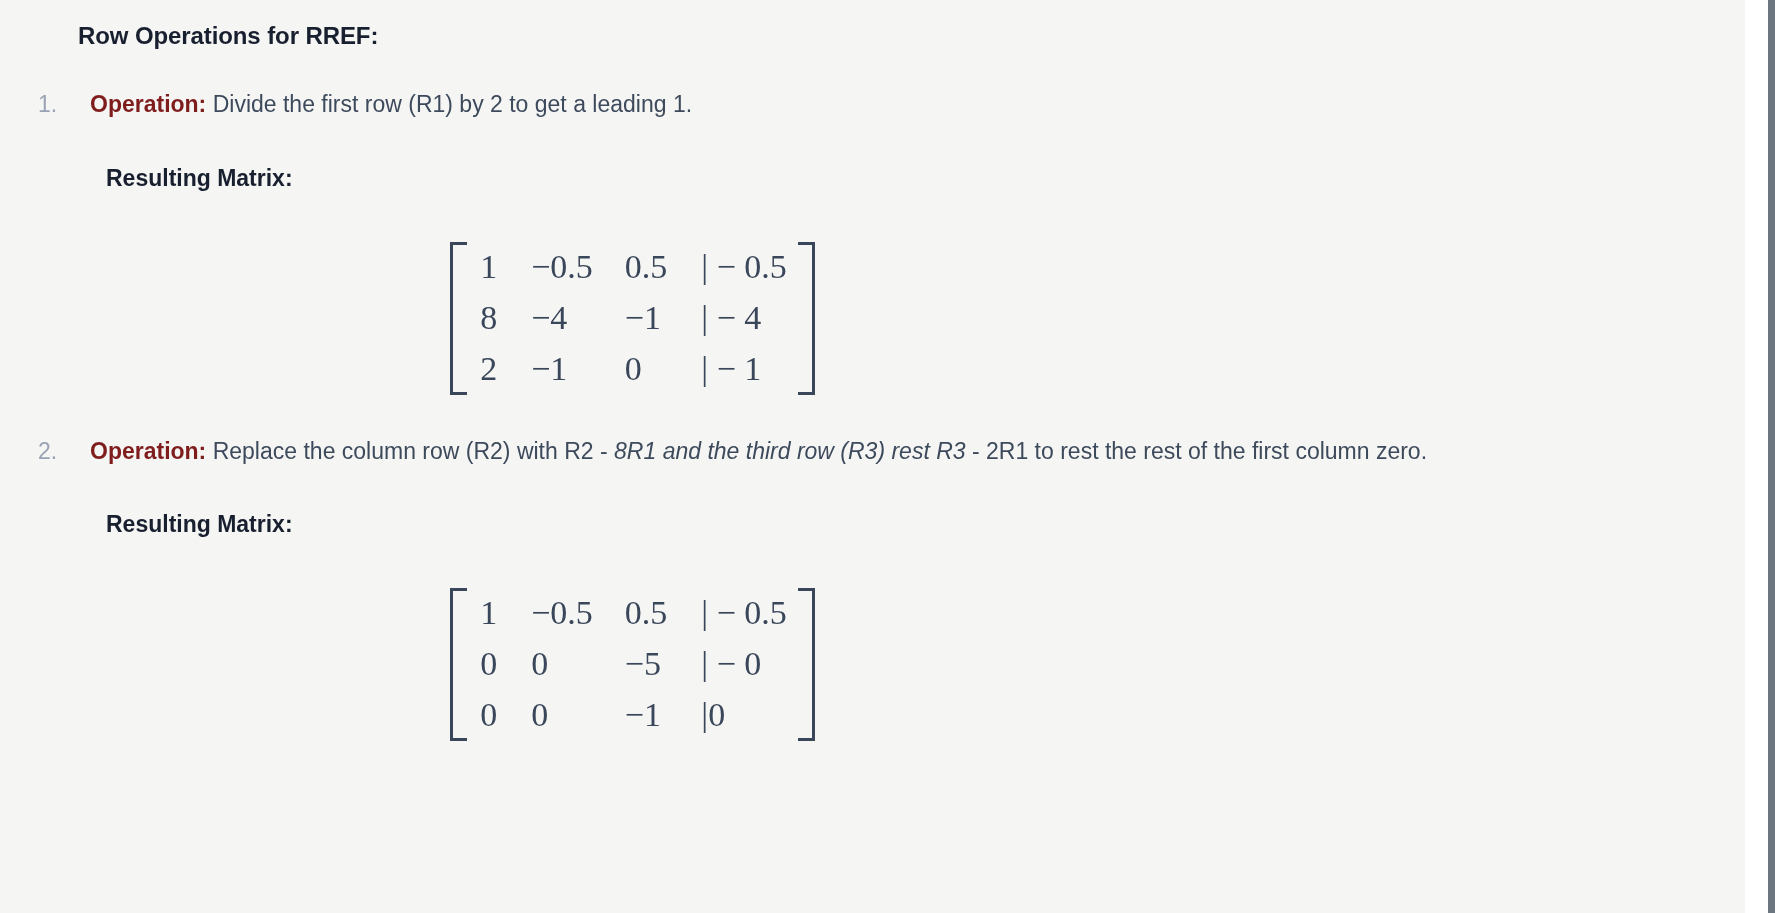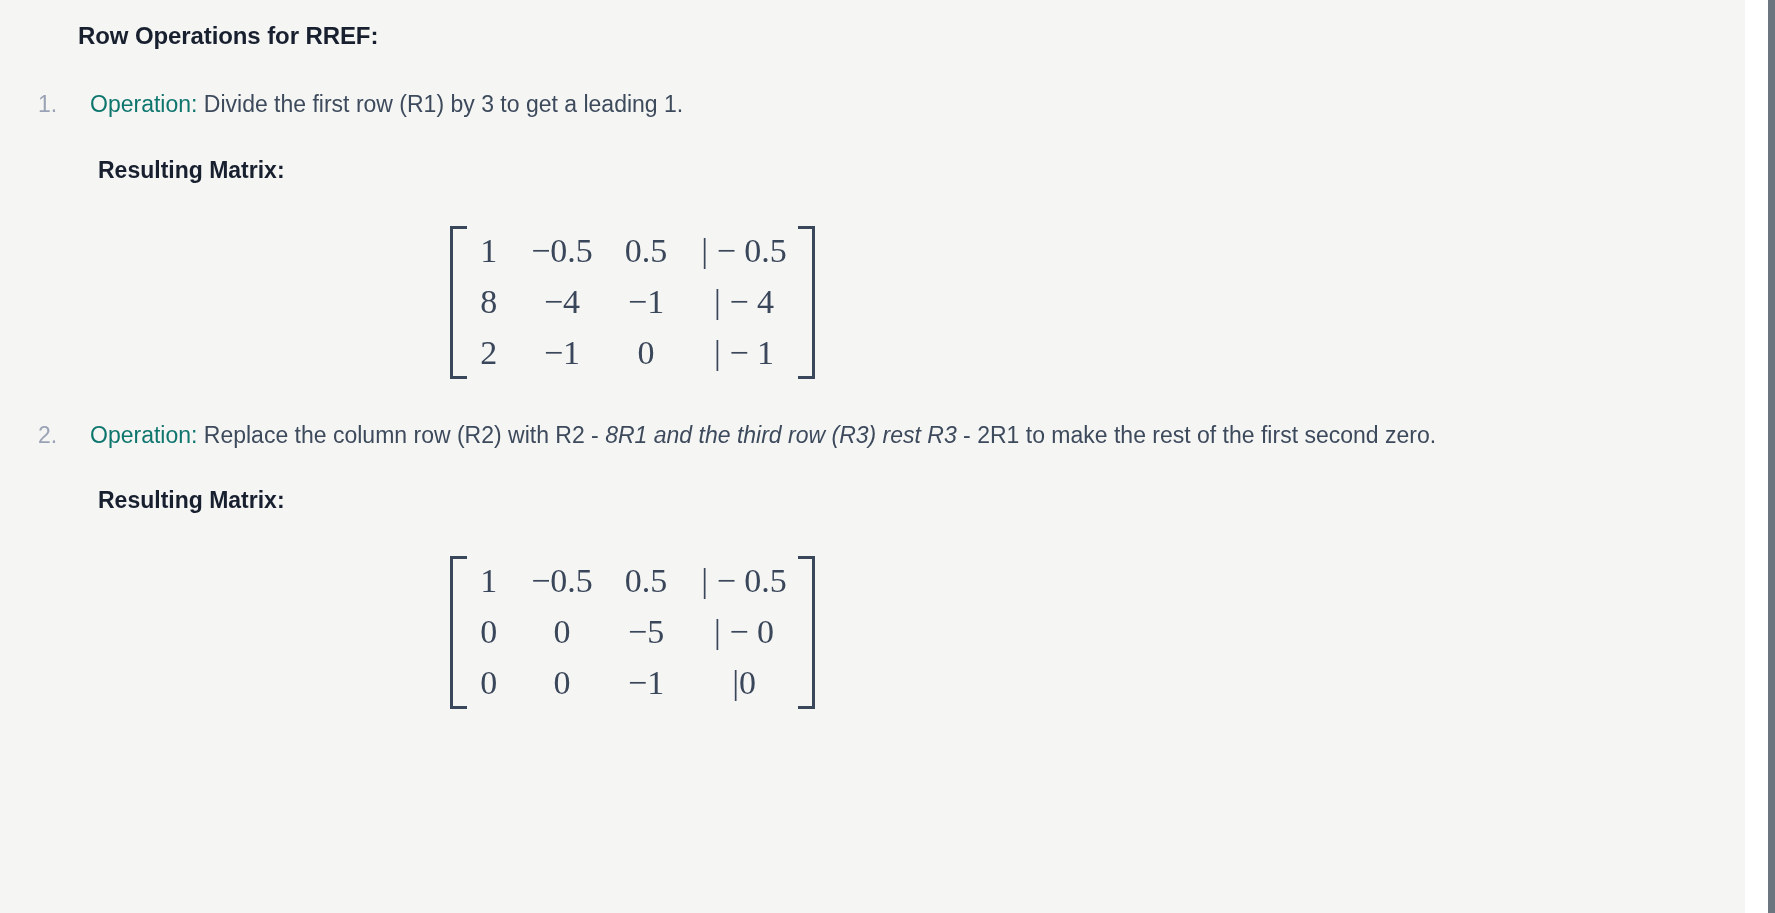--- a/index.html
+++ b/index.html
@@ -81,33 +81,33 @@
   }
 
   .op-line {
     font-size: 23px;
     line-height: 1.58;
     color: #3d4a5c;
     max-width: 1600px;
     margin: 0;
   }
   .op-label {
-    font-weight: 400;
-    color: #0f766e;
+    font-weight: 700;
+    color: #7f1d1d;
   }
   .em {
     font-style: italic;
   }
 
   .result-label {
     font-size: 23px;
     font-weight: 700;
     color: #18202f;
     line-height: 1.58;
-    margin: 8px;
+    margin: 16px;
     padding-top: 21px;
   }
 
   
   .matrix-wrap {
     display: flex;
     justify-content: center;
     padding: 30px 0 4px 0;
     padding-right: 570px;
   }
@@ -136,21 +136,20 @@
   .bmatrix::after {
     right: 0;
     border-right: 3px solid #3a4659;
   }
   table.mat {
     border-collapse: collapse;
     border-spacing: 0;
   }
   table.mat td {
     padding: 3px 16px;
-    text-align: center;
     white-space: nowrap;
     line-height: 1.32;
     font-size: 34px;
   }
   table.mat td.c0 {
     text-align: left;
     padding-left: 10px;
     padding-right: 18px;
   }
   table.mat td.c3 {
@@ -164,21 +163,21 @@
 <div class="content">
 
   <h3 class="section-title">Row Operations for RREF:</h3>
 
   <ol class="steps">
 
     <li class="step">
       <span class="marker">1.</span>
 
       <p class="op-line">
-        <span class="op-label">Operation:</span><span> Divide the first row (R1) by 3 to get a leading 1.</span>
+        <span class="op-label">Operation:</span><span> Divide the first row (R1) by 2 to get a leading 1.</span>
       </p>
 
       <p class="result-label">Resulting Matrix:</p>
 
       <div class="matrix-wrap">
         <div class="bmatrix">
           <table class="mat">
             <tbody>
                 <tr>
               <td class="c0">1</td>
@@ -201,21 +200,21 @@
           </tbody>
             </table>
         </div>
       </div>
     </li>
 
     <li class="step">
       <span class="marker">2.</span>
 
       <p class="op-line">
-        <span class="op-label">Operation:</span><span> Replace the column row (R2) with R2 - </span><span class="em">8R1 and the third row (R3) rest R3</span><span> - 2R1 to make the rest of the first second zero.</span>
+        <span class="op-label">Operation:</span><span> Replace the column row (R2) with R2 - </span><span class="em">8R1 and the third row (R3) rest R3</span><span> - 2R1 to rest the rest of the first column zero.</span>
       </p>
 
       <p class="result-label">Resulting Matrix:</p>
 
       <div class="matrix-wrap">
         <div class="bmatrix">
           <table class="mat">
             <tbody>
                 <tr>
               <td class="c0">1</td>

